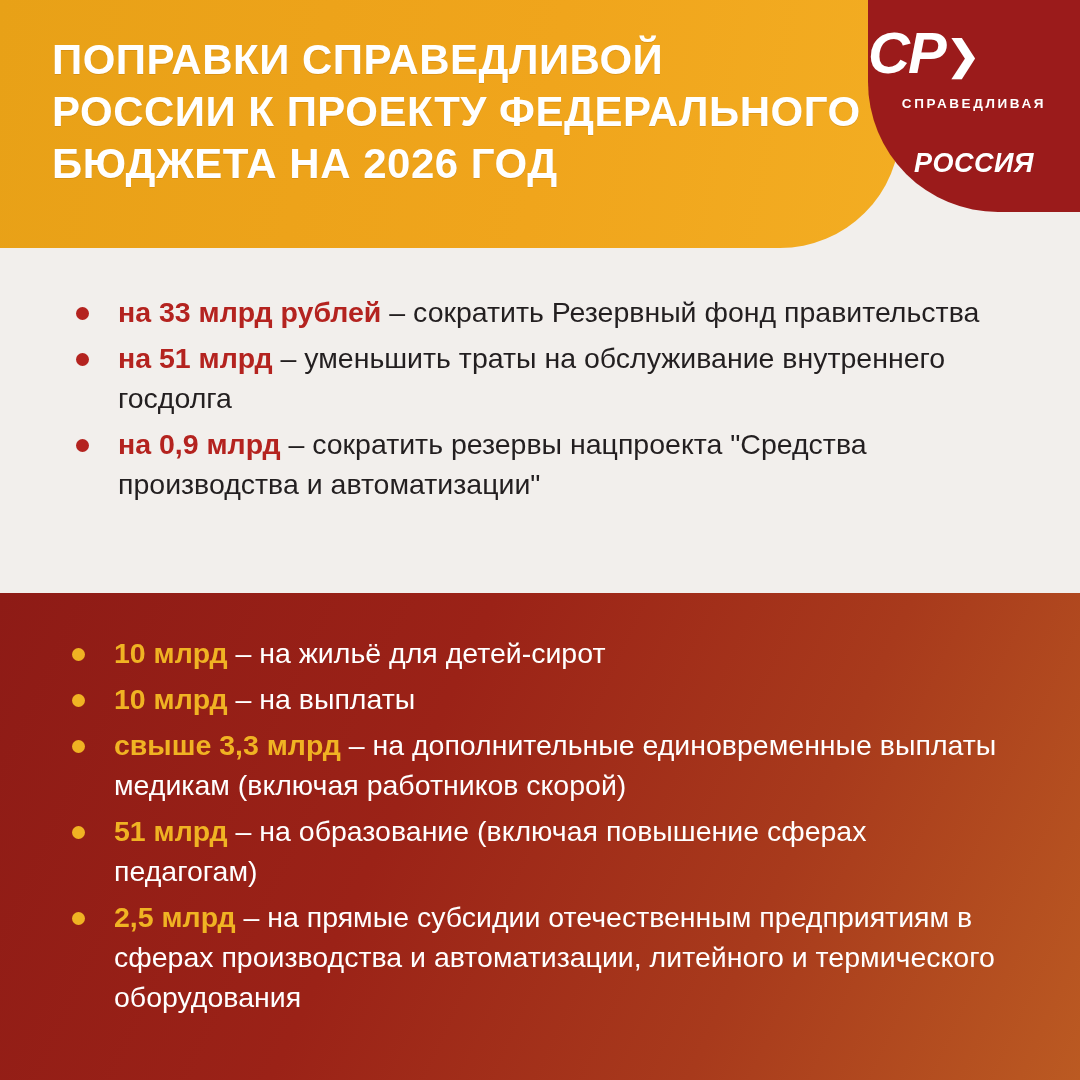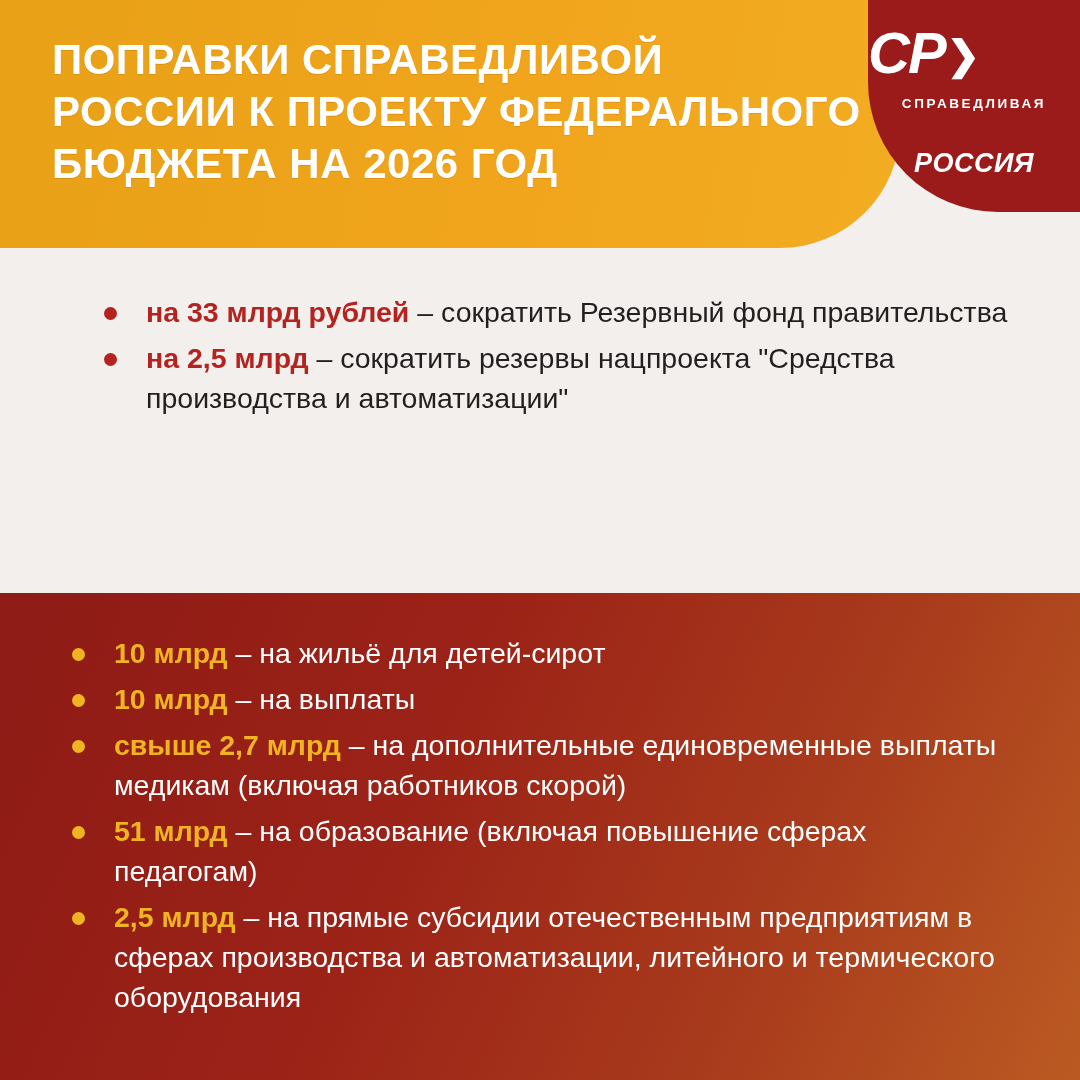--- a/index.html
+++ b/index.html
@@ -109,21 +109,21 @@
     font-style: italic;
     letter-spacing: 0.5px;
     margin-top: 32px;
   }
 
   
   .section-light {
     position: relative;
     height: 335px;
     background: #f2efec;
-    padding: 34px 56px 0 88px;
+    padding: 34px 56px 0 60px;
     box-sizing: border-box;
   }
   .section-dark {
     position: relative;
     height: 487px;
     background: linear-gradient(115deg, #8e1b16 0%, #9b2217 38%, #a83a1c 70%, #bb5a22 100%);
     padding: 40px 64px 0 56px;
     box-sizing: border-box;
   }
 
@@ -186,38 +186,42 @@
   </div>
 
   <div class="section-light">
     <ul class="items">
       <li>
         <span class="bullet"></span>
         <span class="hl">на 33 млрд рублей</span><span class="dash"> – </span><span>сократить Резервный фонд правительства</span>
       </li>
       <li>
         <span class="bullet"></span>
-        <span class="hl">на 2,5 млрд</span><span class="dash"> – </span><span>сократить резервы нацпроекта "Средства производства и автоматизации"</span>
+        <span class="hl">на 51 млрд</span><span class="dash"> – </span><span>уменьшить траты на обслуживание внутреннего госдолга</span>
+      </li>
+      <li>
+        <span class="bullet"></span>
+        <span class="hl">на 0,9 млрд</span><span class="dash"> – </span><span>сократить резервы нацпроекта "Средства производства и автоматизации"</span>
       </li>
     </ul>
   </div>
 
   <div class="section-dark">
     <ul class="items">
       <li>
         <span class="bullet"></span>
         <span class="hl">10 млрд</span><span class="dash"> – </span><span>на жильё для детей-сирот</span>
       </li>
       <li>
         <span class="bullet"></span>
         <span class="hl">10 млрд</span><span class="dash"> – </span><span>на выплаты</span>
       </li>
       <li>
         <span class="bullet"></span>
-        <span class="hl">свыше 2,7 млрд</span><span class="dash"> – </span><span>на дополнительные единовременные выплаты медикам (включая работников скорой)</span>
+        <span class="hl">свыше 3,3 млрд</span><span class="dash"> – </span><span>на дополнительные единовременные выплаты медикам (включая работников скорой)</span>
       </li>
       <li>
         <span class="bullet"></span>
         <span class="hl">51 млрд</span><span class="dash"> – </span><span>на образование (включая повышение сферах педагогам)</span>
       </li>
       <li>
         <span class="bullet"></span>
         <span class="hl">2,5 млрд</span><span class="dash"> – </span><span>на прямые субсидии отечественным предприятиям в сферах производства и автоматизации, литейного и термического оборудования</span>
       </li>
     </ul>

